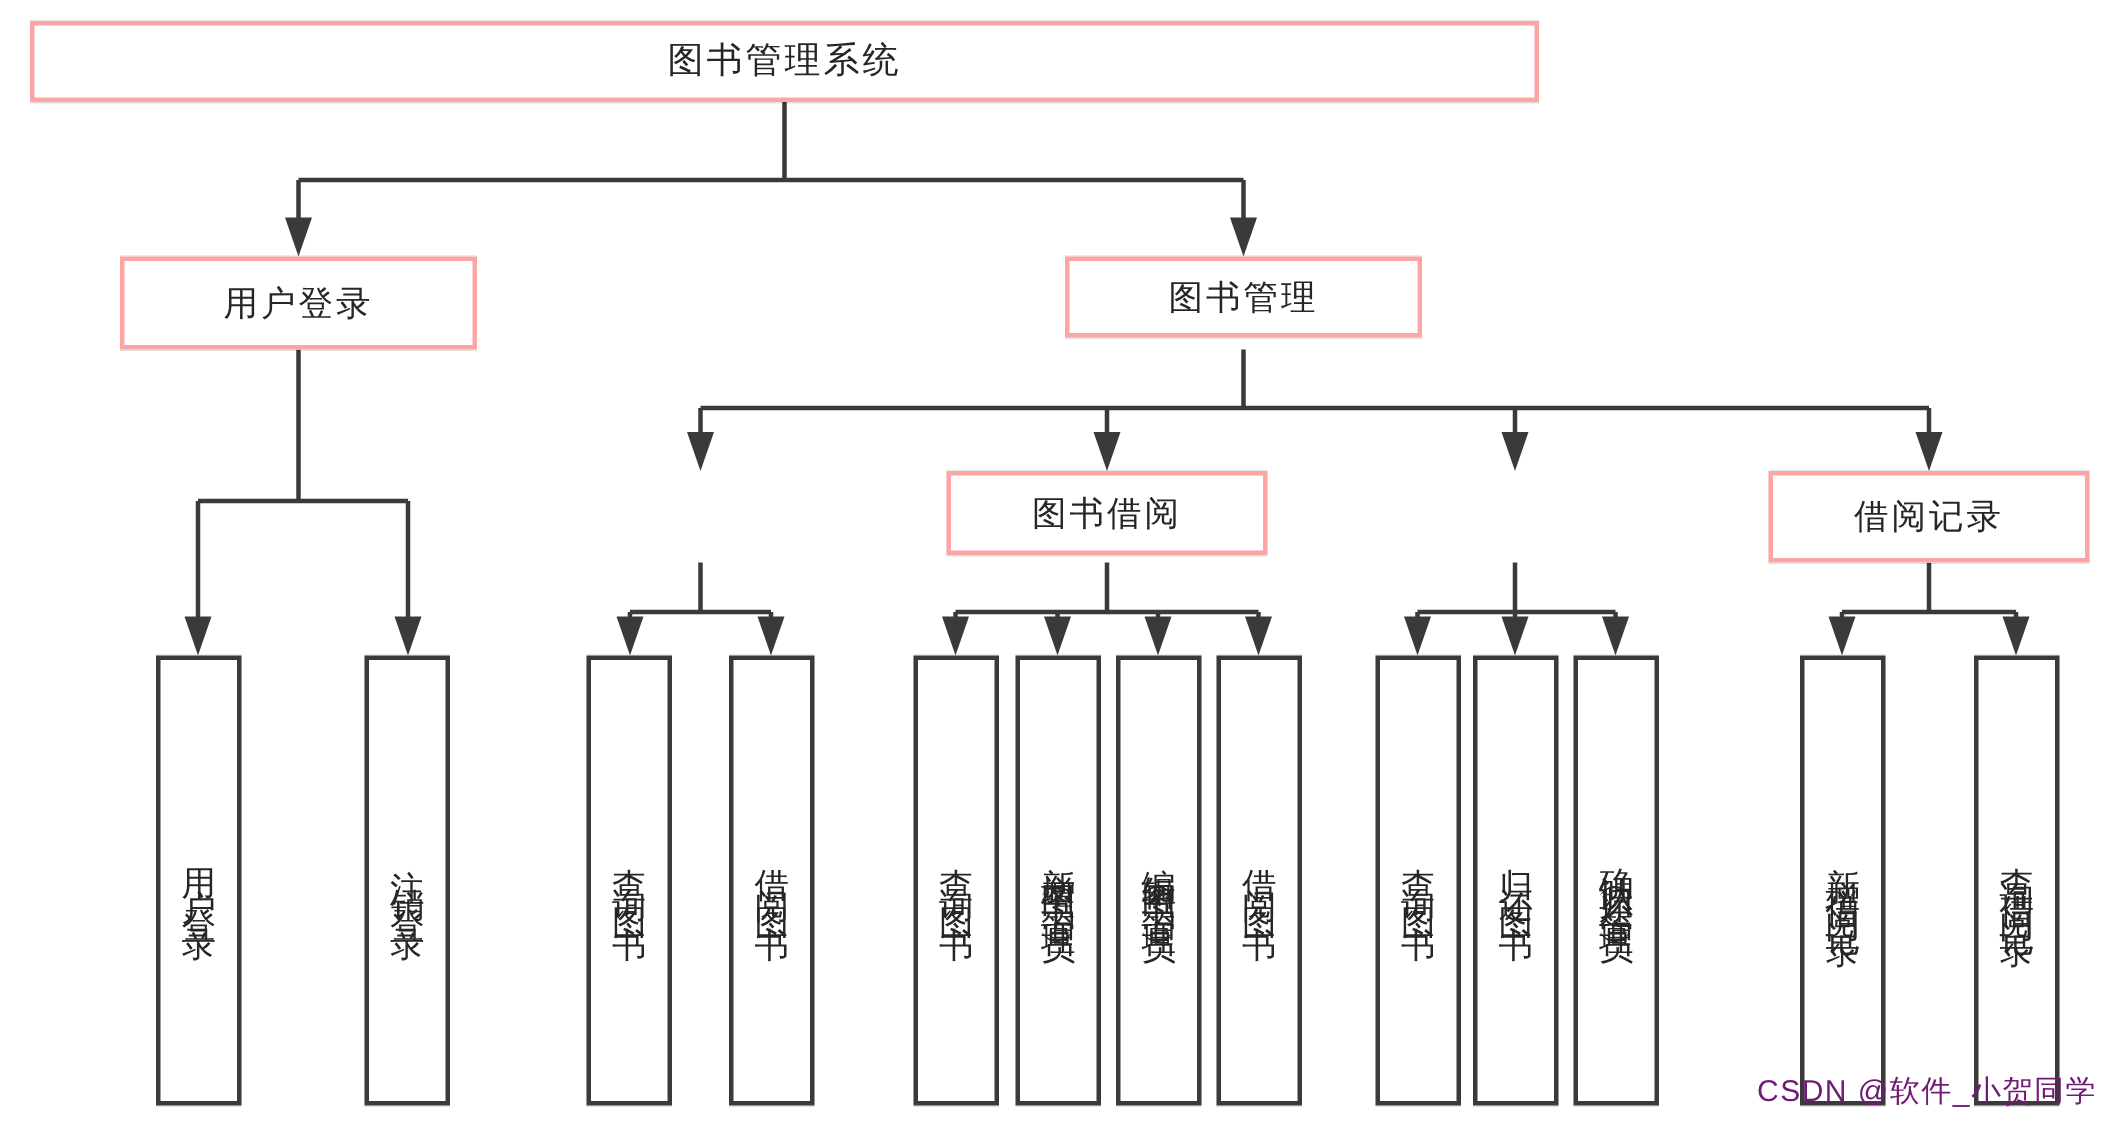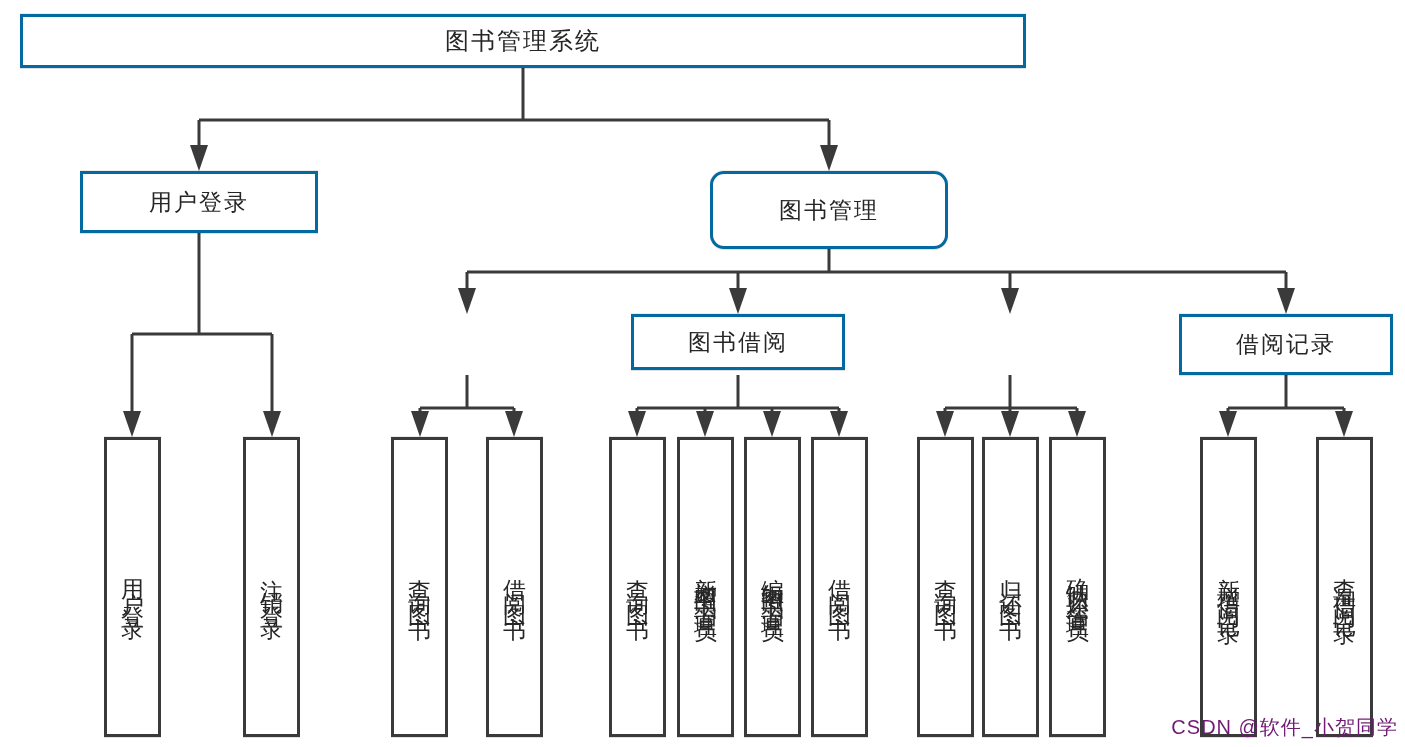--- a/index.html
+++ b/index.html
@@ -8,21 +8,21 @@
     font-family:"Liberation Sans",sans-serif;
   }
   .diagram{
     position:relative;width:1405px;height:747px;background:#ffffff;
   }
   .connectors{
     position:absolute;left:0;top:0;width:1405px;height:747px;z-index:1;
   }
   .node{
     position:absolute;z-index:2;
-    background:#ffffff;border:3px solid #0369a1;
+    background:#ffffff;border:3px solid #fca5a5;
     display:flex;align-items:center;justify-content:center;
     box-sizing:border-box;
     box-shadow:0 1px 0 rgba(0,0,0,0.12), 0 -1px 0 rgba(0,0,0,0.08);
   }
   .node .label{
     color:#262626;font-size:23px;letter-spacing:2px;line-height:1;white-space:nowrap;
   }
   .node.root .label{font-size:24px;}
   .vnode{
     position:absolute;z-index:2;width:57px;height:300px;top:437px;
@@ -124,21 +124,21 @@
     </g>
   </svg>
 
   <div class="node root" style="left:20px;top:14px;width:1006px;height:54px;">
     <span class="label">图书管理系统</span>
   </div>
 
   <div class="node" style="left:80px;top:171px;width:238px;height:62px;">
     <span class="label">用户登录</span>
   </div>
-  <div class="node" style="left:710px;top:171px;width:238px;height:78px;border-radius:14px;">
+  <div class="node" style="left:710px;top:171px;width:238px;height:54px;">
     <span class="label">图书管理</span>
   </div>
 
   <div class="node" style="left:631px;top:314px;width:214px;height:56px;">
     <span class="label">图书借阅</span>
   </div>
   <div class="node" style="left:1179px;top:314px;width:214px;height:61px;">
     <span class="label">借阅记录</span>
   </div>
 

